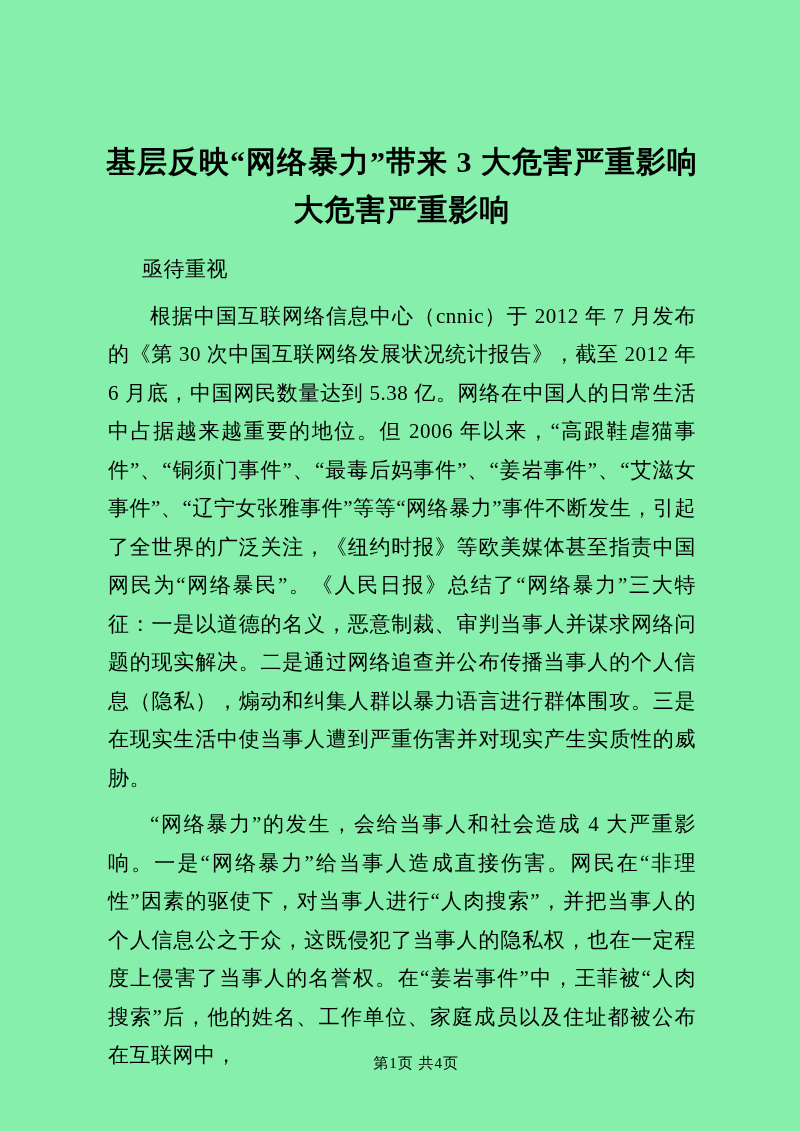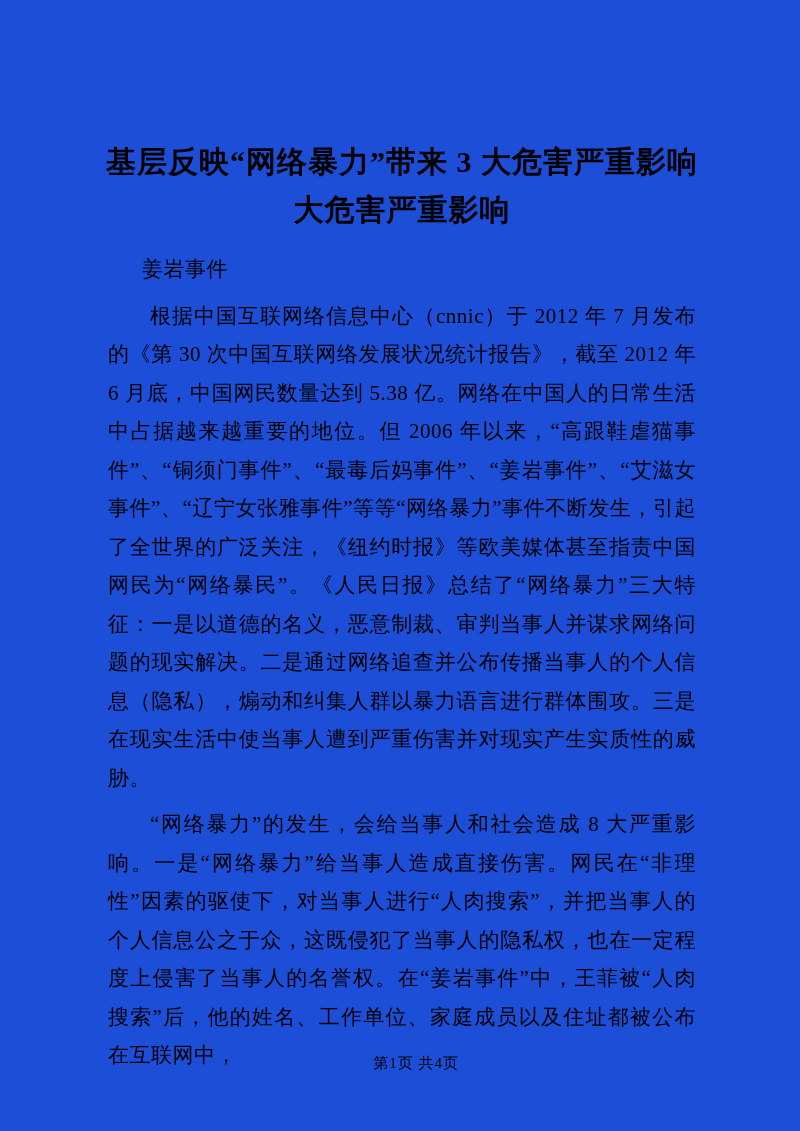--- a/index.html
+++ b/index.html
@@ -5,21 +5,21 @@
   html, body {
     margin: 0;
     padding: 0;
     background: #ffffff;
   }
   .page {
     position: relative;
     width: 800px;
     height: 1131px;
     margin: 0 auto;
-    background: #1d4ed8;
+    background: #86efac;
     box-sizing: border-box;
     padding: 138px 96px 0 100px;
     font-family: "Liberation Serif", "DejaVu Serif", serif;
     color: #000000;
     overflow: hidden;
   }
   .doc-title {
     margin: 0 0 16px 0;
     text-align: center;
     font-size: 30px;
@@ -61,22 +61,22 @@
 <body>
 
 <div class="page">
 
   <h1 class="doc-title">
     <span class="title-line">基层反映“网络暴力”带来 3 大危害严重影响</span>
     <span class="title-line">大危害严重影响</span>
   </h1>
 
   <div class="body-text">
-    <p class="lead-para">姜岩事件</p>
+    <p class="lead-para">亟待重视</p>
 
     <p class="para">根据中国互联网络信息中心（cnnic）于 2012 年 7 月发布的《第 30 次中国互联网络发展状况统计报告》，截至 2012 年 6 月底，中国网民数量达到 5.38 亿。网络在中国人的日常生活中占据越来越重要的地位。但 2006 年以来，“高跟鞋虐猫事件”、“铜须门事件”、“最毒后妈事件”、“姜岩事件”、“艾滋女事件”、“辽宁女张雅事件”等等“网络暴力”事件不断发生，引起了全世界的广泛关注，《纽约时报》等欧美媒体甚至指责中国网民为“网络暴民”。《人民日报》总结了“网络暴力”三大特征：一是以道德的名义，恶意制裁、审判当事人并谋求网络问题的现实解决。二是通过网络追查并公布传播当事人的个人信息（隐私），煽动和纠集人群以暴力语言进行群体围攻。三是在现实生活中使当事人遭到严重伤害并对现实产生实质性的威胁。</p>
 
-    <p class="para">“网络暴力”的发生，会给当事人和社会造成 8 大严重影响。一是“网络暴力”给当事人造成直接伤害。网民在“非理性”因素的驱使下，对当事人进行“人肉搜索”，并把当事人的个人信息公之于众，这既侵犯了当事人的隐私权，也在一定程度上侵害了当事人的名誉权。在“姜岩事件”中，王菲被“人肉搜索”后，他的姓名、工作单位、家庭成员以及住址都被公布在互联网中，</p>
+    <p class="para">“网络暴力”的发生，会给当事人和社会造成 4 大严重影响。一是“网络暴力”给当事人造成直接伤害。网民在“非理性”因素的驱使下，对当事人进行“人肉搜索”，并把当事人的个人信息公之于众，这既侵犯了当事人的隐私权，也在一定程度上侵害了当事人的名誉权。在“姜岩事件”中，王菲被“人肉搜索”后，他的姓名、工作单位、家庭成员以及住址都被公布在互联网中，</p>
   </div>
 
   <div class="page-footer">第1页 共4页</div>
 
 </div>
 
 </body></html>

